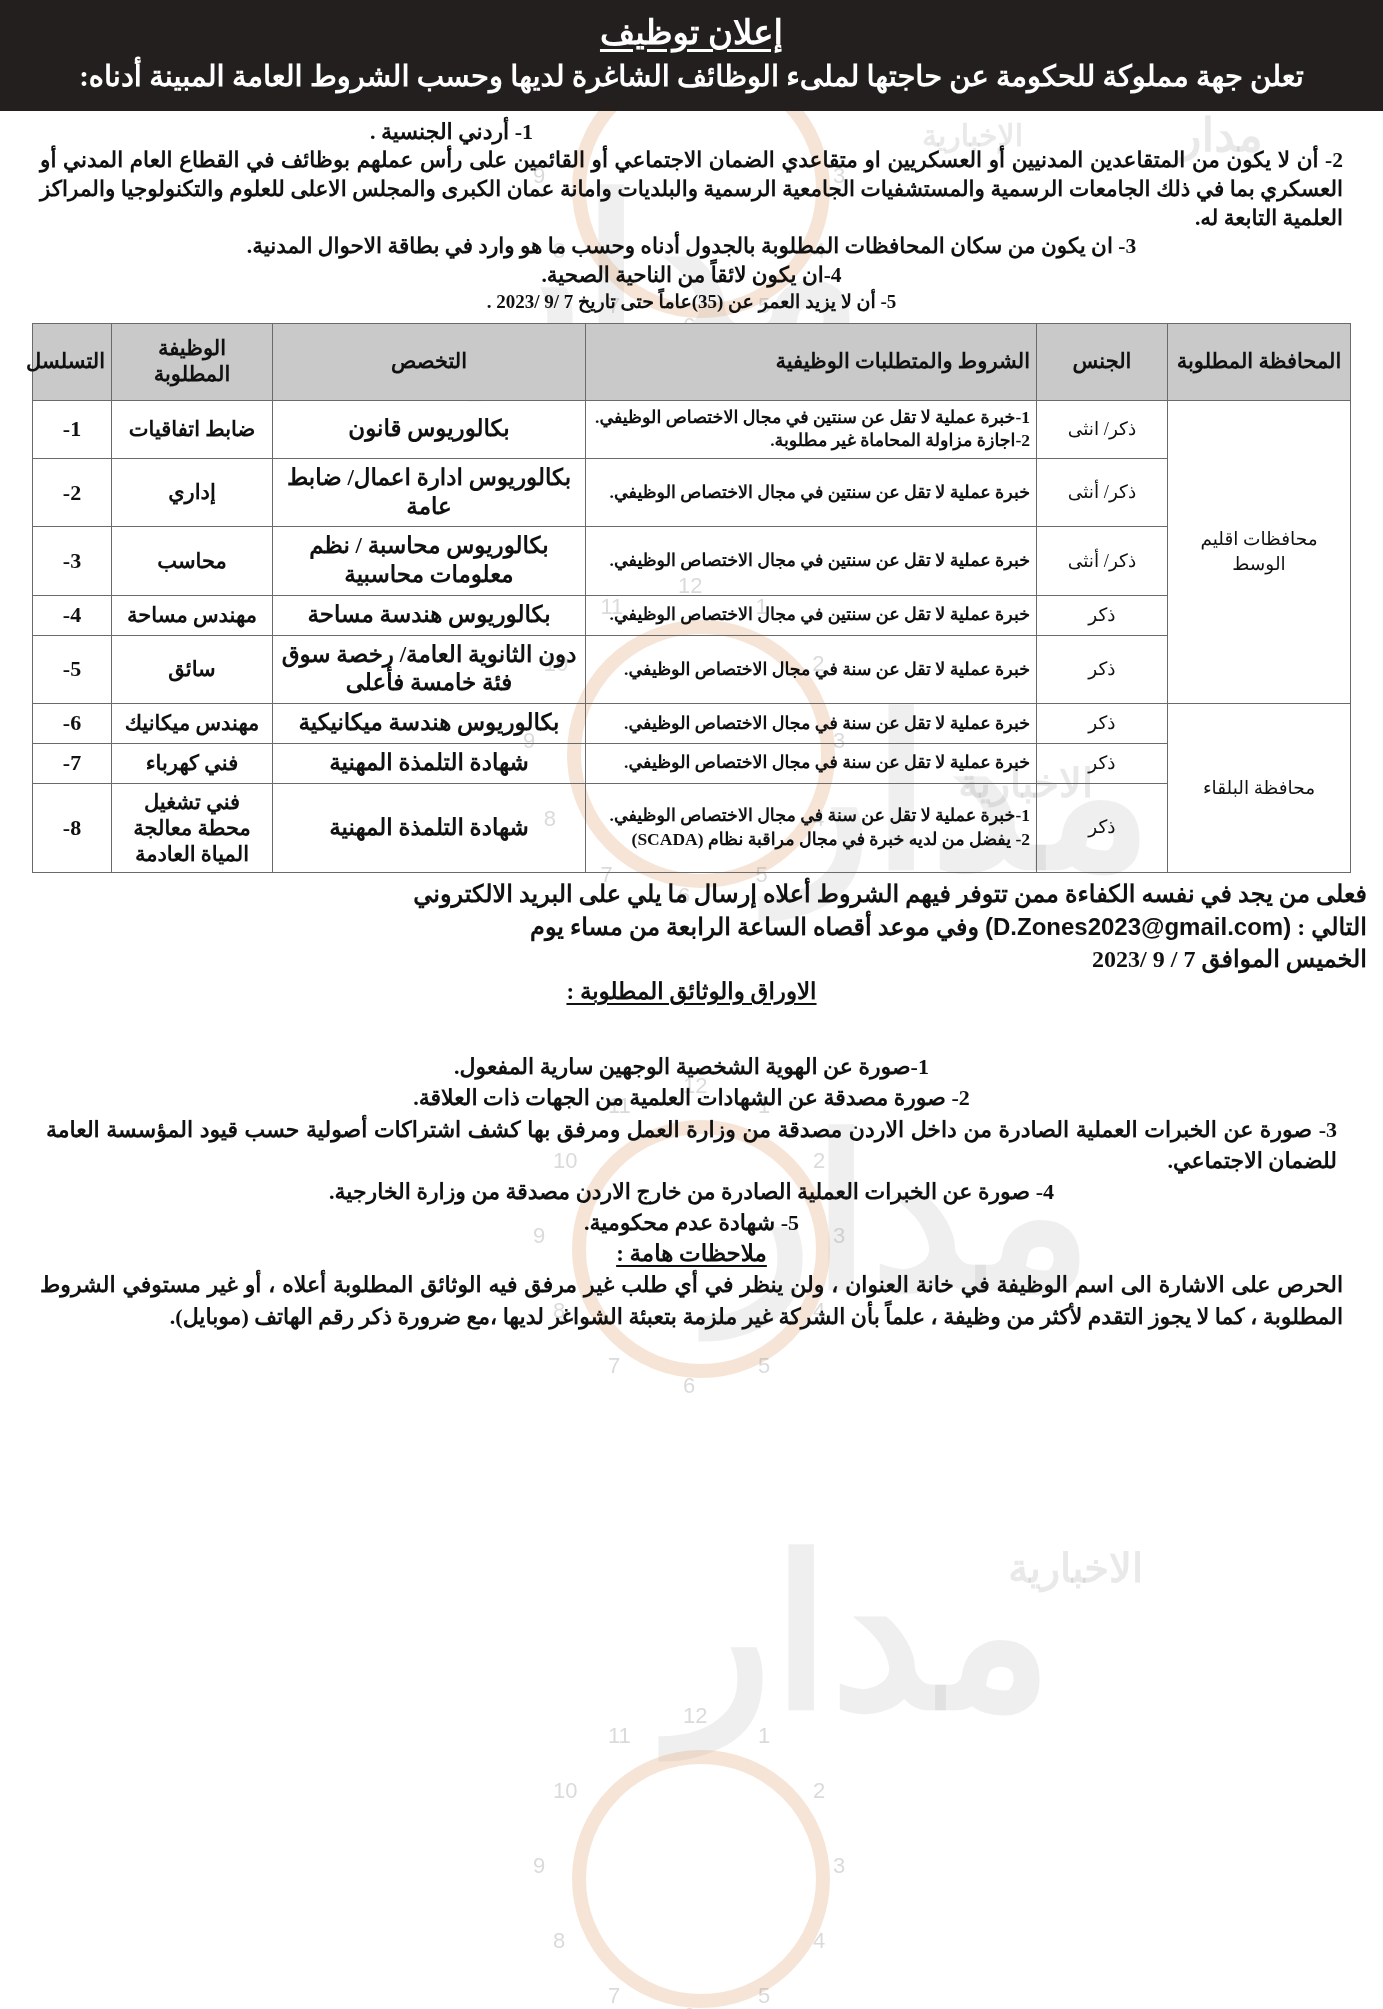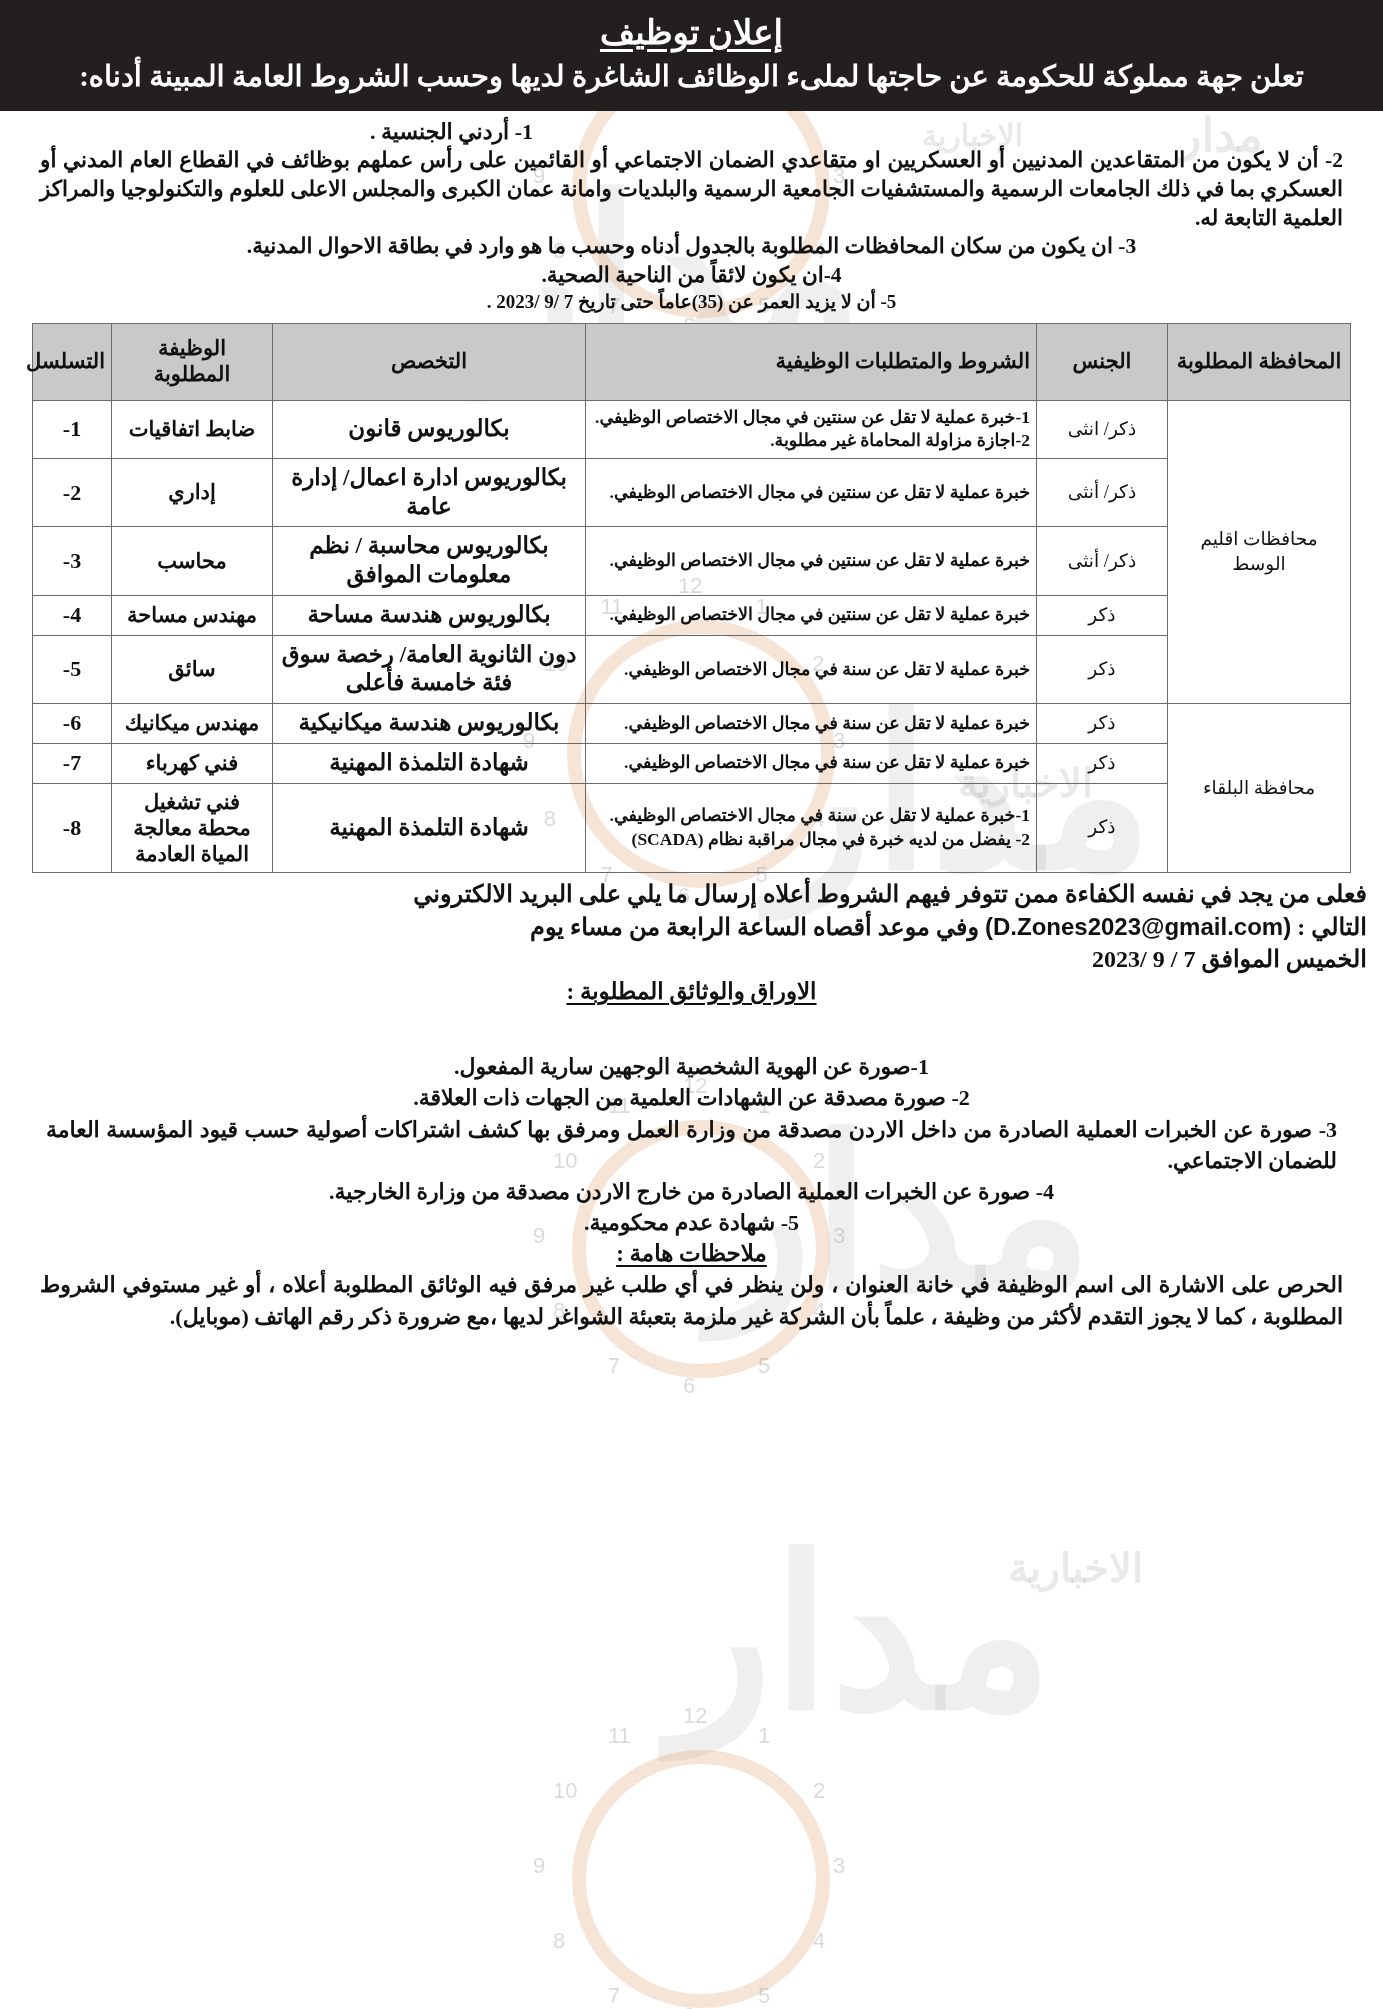--- a/index.html
+++ b/index.html
@@ -225,30 +225,30 @@
             </td>
             <td class="c-spec">بكالوريوس قانون</td>
             <td class="c-job">ضابط اتفاقيات</td>
             <td class="c-seq">1-</td>
           </tr>
           <tr>
             <td class="c-gender">ذكر/ أنثى</td>
             <td class="c-req">
               <span class="rq-line">خبرة عملية لا تقل عن سنتين في مجال الاختصاص الوظيفي.</span>
             </td>
-            <td class="c-spec">بكالوريوس ادارة اعمال/ إدارة عامة</td>
+            <td class="c-spec">بكالوريوس ادارة اعمال/ ضابط عامة</td>
             <td class="c-job">إداري</td>
             <td class="c-seq">2-</td>
           </tr>
           <tr>
             <td class="c-gender">ذكر/ أنثى</td>
             <td class="c-req">
               <span class="rq-line">خبرة عملية لا تقل عن سنتين في مجال الاختصاص الوظيفي.</span>
             </td>
-            <td class="c-spec">بكالوريوس محاسبة / نظم معلومات الموافق</td>
+            <td class="c-spec">بكالوريوس محاسبة / نظم معلومات محاسبية</td>
             <td class="c-job">محاسب</td>
             <td class="c-seq">3-</td>
           </tr>
           <tr>
             <td class="c-gender">ذكر</td>
             <td class="c-req">
               <span class="rq-line">خبرة عملية لا تقل عن سنتين في مجال الاختصاص الوظيفي.</span>
             </td>
             <td class="c-spec">بكالوريوس هندسة مساحة</td>
             <td class="c-job">مهندس مساحة</td>

